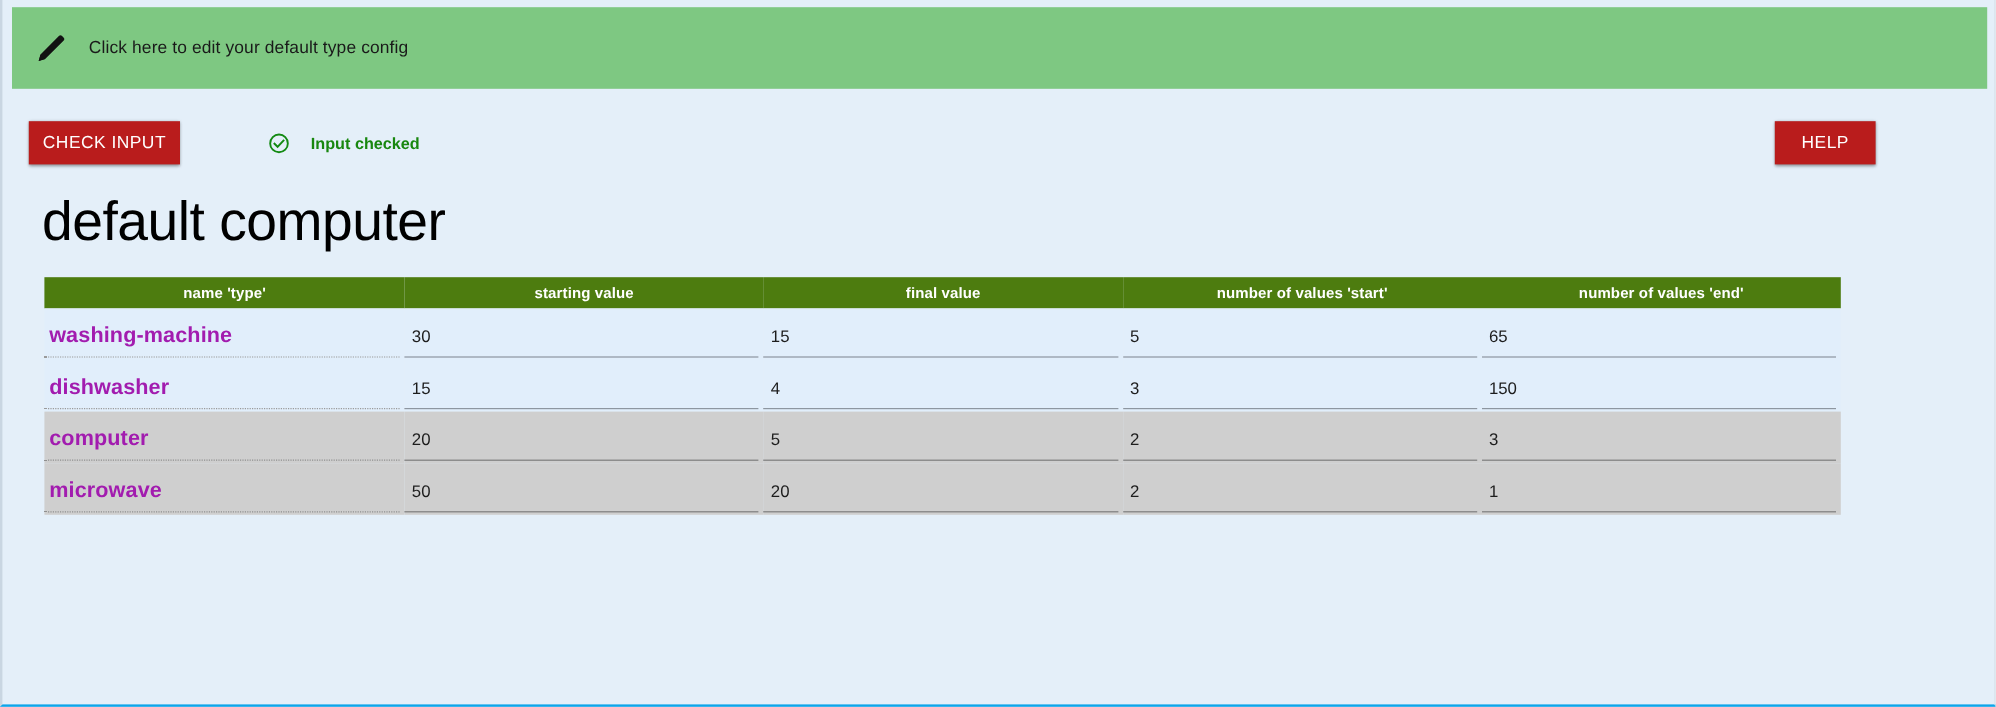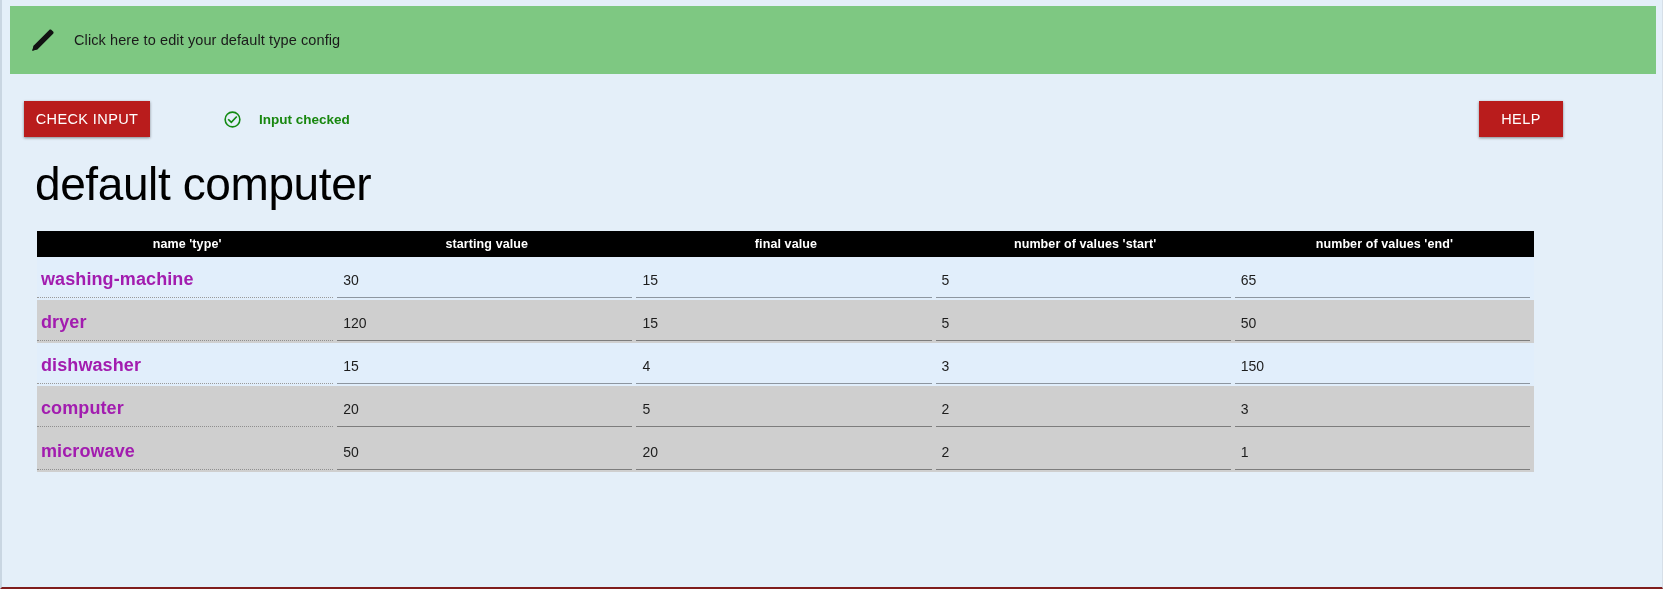--- a/index.html
+++ b/index.html
@@ -16,21 +16,21 @@
 
   
   .app-frame {
     position: relative;
     width: 1663px;
     height: 589px;
     box-sizing: border-box;
     background: #e4eff9;
     border-left: 2px solid #c9d6e2;
     border-right: 1px solid #d6dfe8;
-    border-bottom: 2px solid #7f1d1d;
+    border-bottom: 2px solid #0ea5e9;
     overflow: hidden;
   }
 
   
   .config-banner {
     position: absolute;
     left: 8px;
     top: 6px;
     width: 1646px;
     height: 68px;
@@ -127,21 +127,21 @@
   
   .grid {
     position: absolute;
     left: 35px;
     top: 231px;
     width: 1497px;
     border-collapse: collapse;
     table-layout: fixed;
   }
   .grid th {
-    background: #000000;
+    background: #4d7c0f;
     color: #ffffff;
     font-size: 12.5px;
     font-weight: bold;
     height: 26px;
     padding: 0;
     text-align: center;
     letter-spacing: .1px;
     white-space: nowrap;
   }
   .grid td {
@@ -242,37 +242,20 @@
         <td>
             <div class="cell-inner cell-value">15</div>
           </td>
         <td>
             <div class="cell-inner cell-value">5</div>
           </td>
         <td>
             <div class="cell-inner cell-value">65</div>
           </td>
       </tr>
-      <tr class="row-even">
-        <td>
-            <div class="cell-inner cell-name">dryer</div>
-          </td>
-        <td>
-            <div class="cell-inner cell-value">120</div>
-          </td>
-        <td>
-            <div class="cell-inner cell-value">15</div>
-          </td>
-        <td>
-            <div class="cell-inner cell-value">5</div>
-          </td>
-        <td>
-            <div class="cell-inner cell-value">50</div>
-          </td>
-      </tr>
       <tr class="row-odd">
         <td>
             <div class="cell-inner cell-name">dishwasher</div>
           </td>
         <td>
             <div class="cell-inner cell-value">15</div>
           </td>
         <td>
             <div class="cell-inner cell-value">4</div>
           </td>

